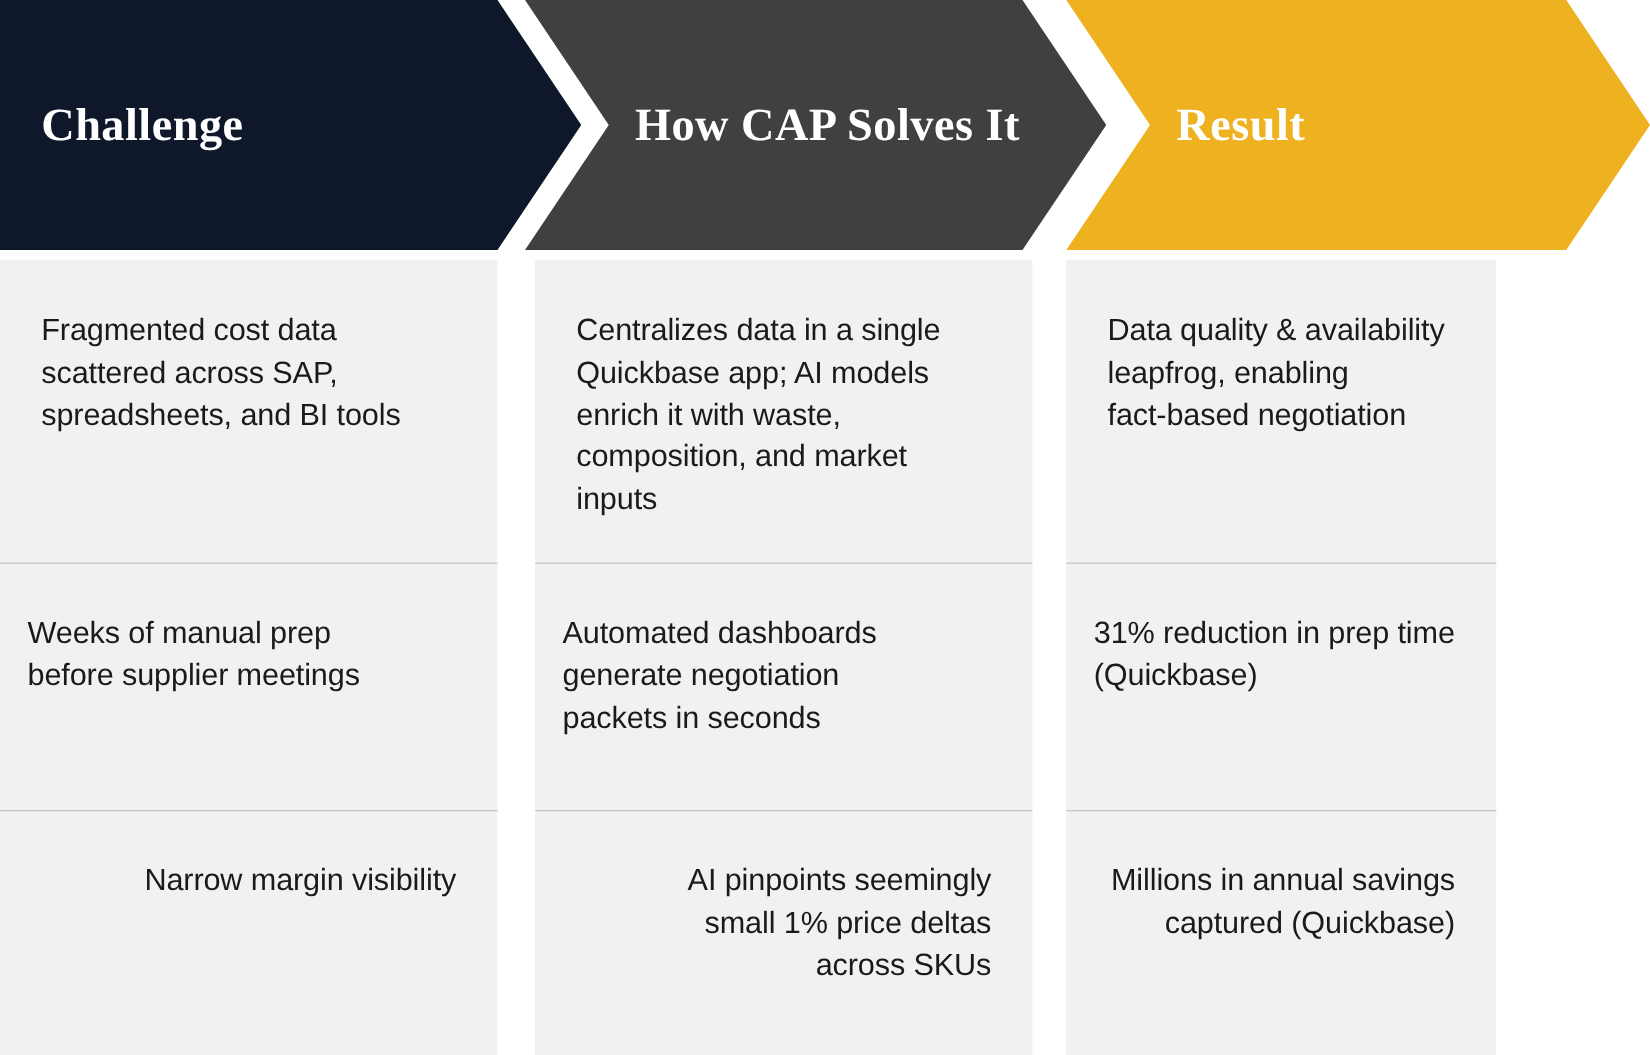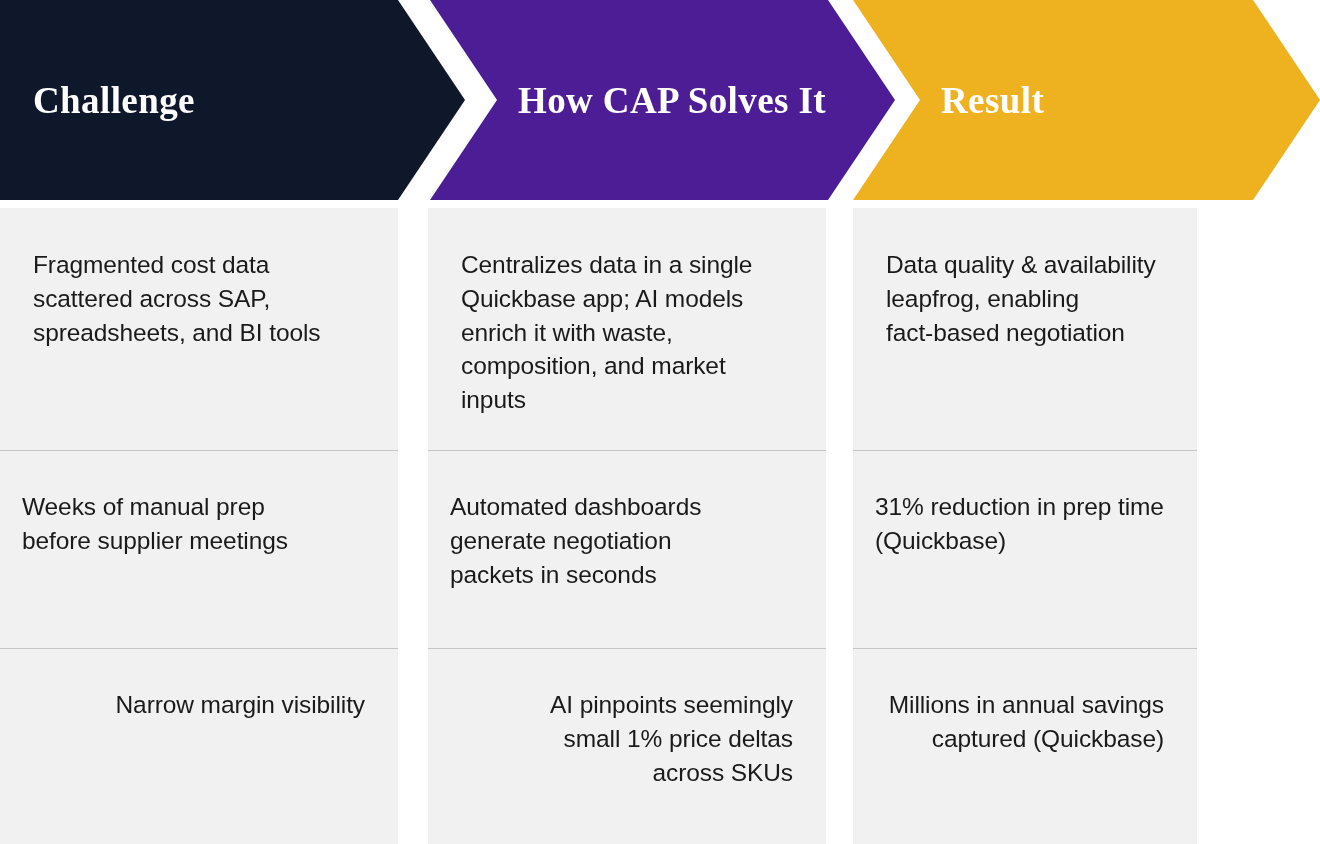--- a/index.html
+++ b/index.html
@@ -40,23 +40,23 @@
 
   .chev-1 {
     left: 0;
     width: 465px;
     background: #0f172a;
     -webkit-clip-path: polygon(0 0, 398px 0, 465px 50%, 398px 100%, 0 100%);
     clip-path: polygon(0 0, 398px 0, 465px 50%, 398px 100%, 0 100%);
   }
 
   .chev-2 {
-    left: 430px;
+    left: 420px;
     width: 465px;
-    background: #4c1d95;
+    background: #404040;
     -webkit-clip-path: polygon(0 0, 398px 0, 465px 50%, 398px 100%, 0 100%, 67px 50%);
     clip-path: polygon(0 0, 398px 0, 465px 50%, 398px 100%, 0 100%, 67px 50%);
   }
 
   .chev-3 {
     left: 853px;
     width: 467px;
     background: #EEB11F;
     -webkit-clip-path: polygon(0 0, 400px 0, 467px 50%, 400px 100%, 0 100%, 67px 50%);
     clip-path: polygon(0 0, 400px 0, 467px 50%, 400px 100%, 0 100%, 67px 50%);

